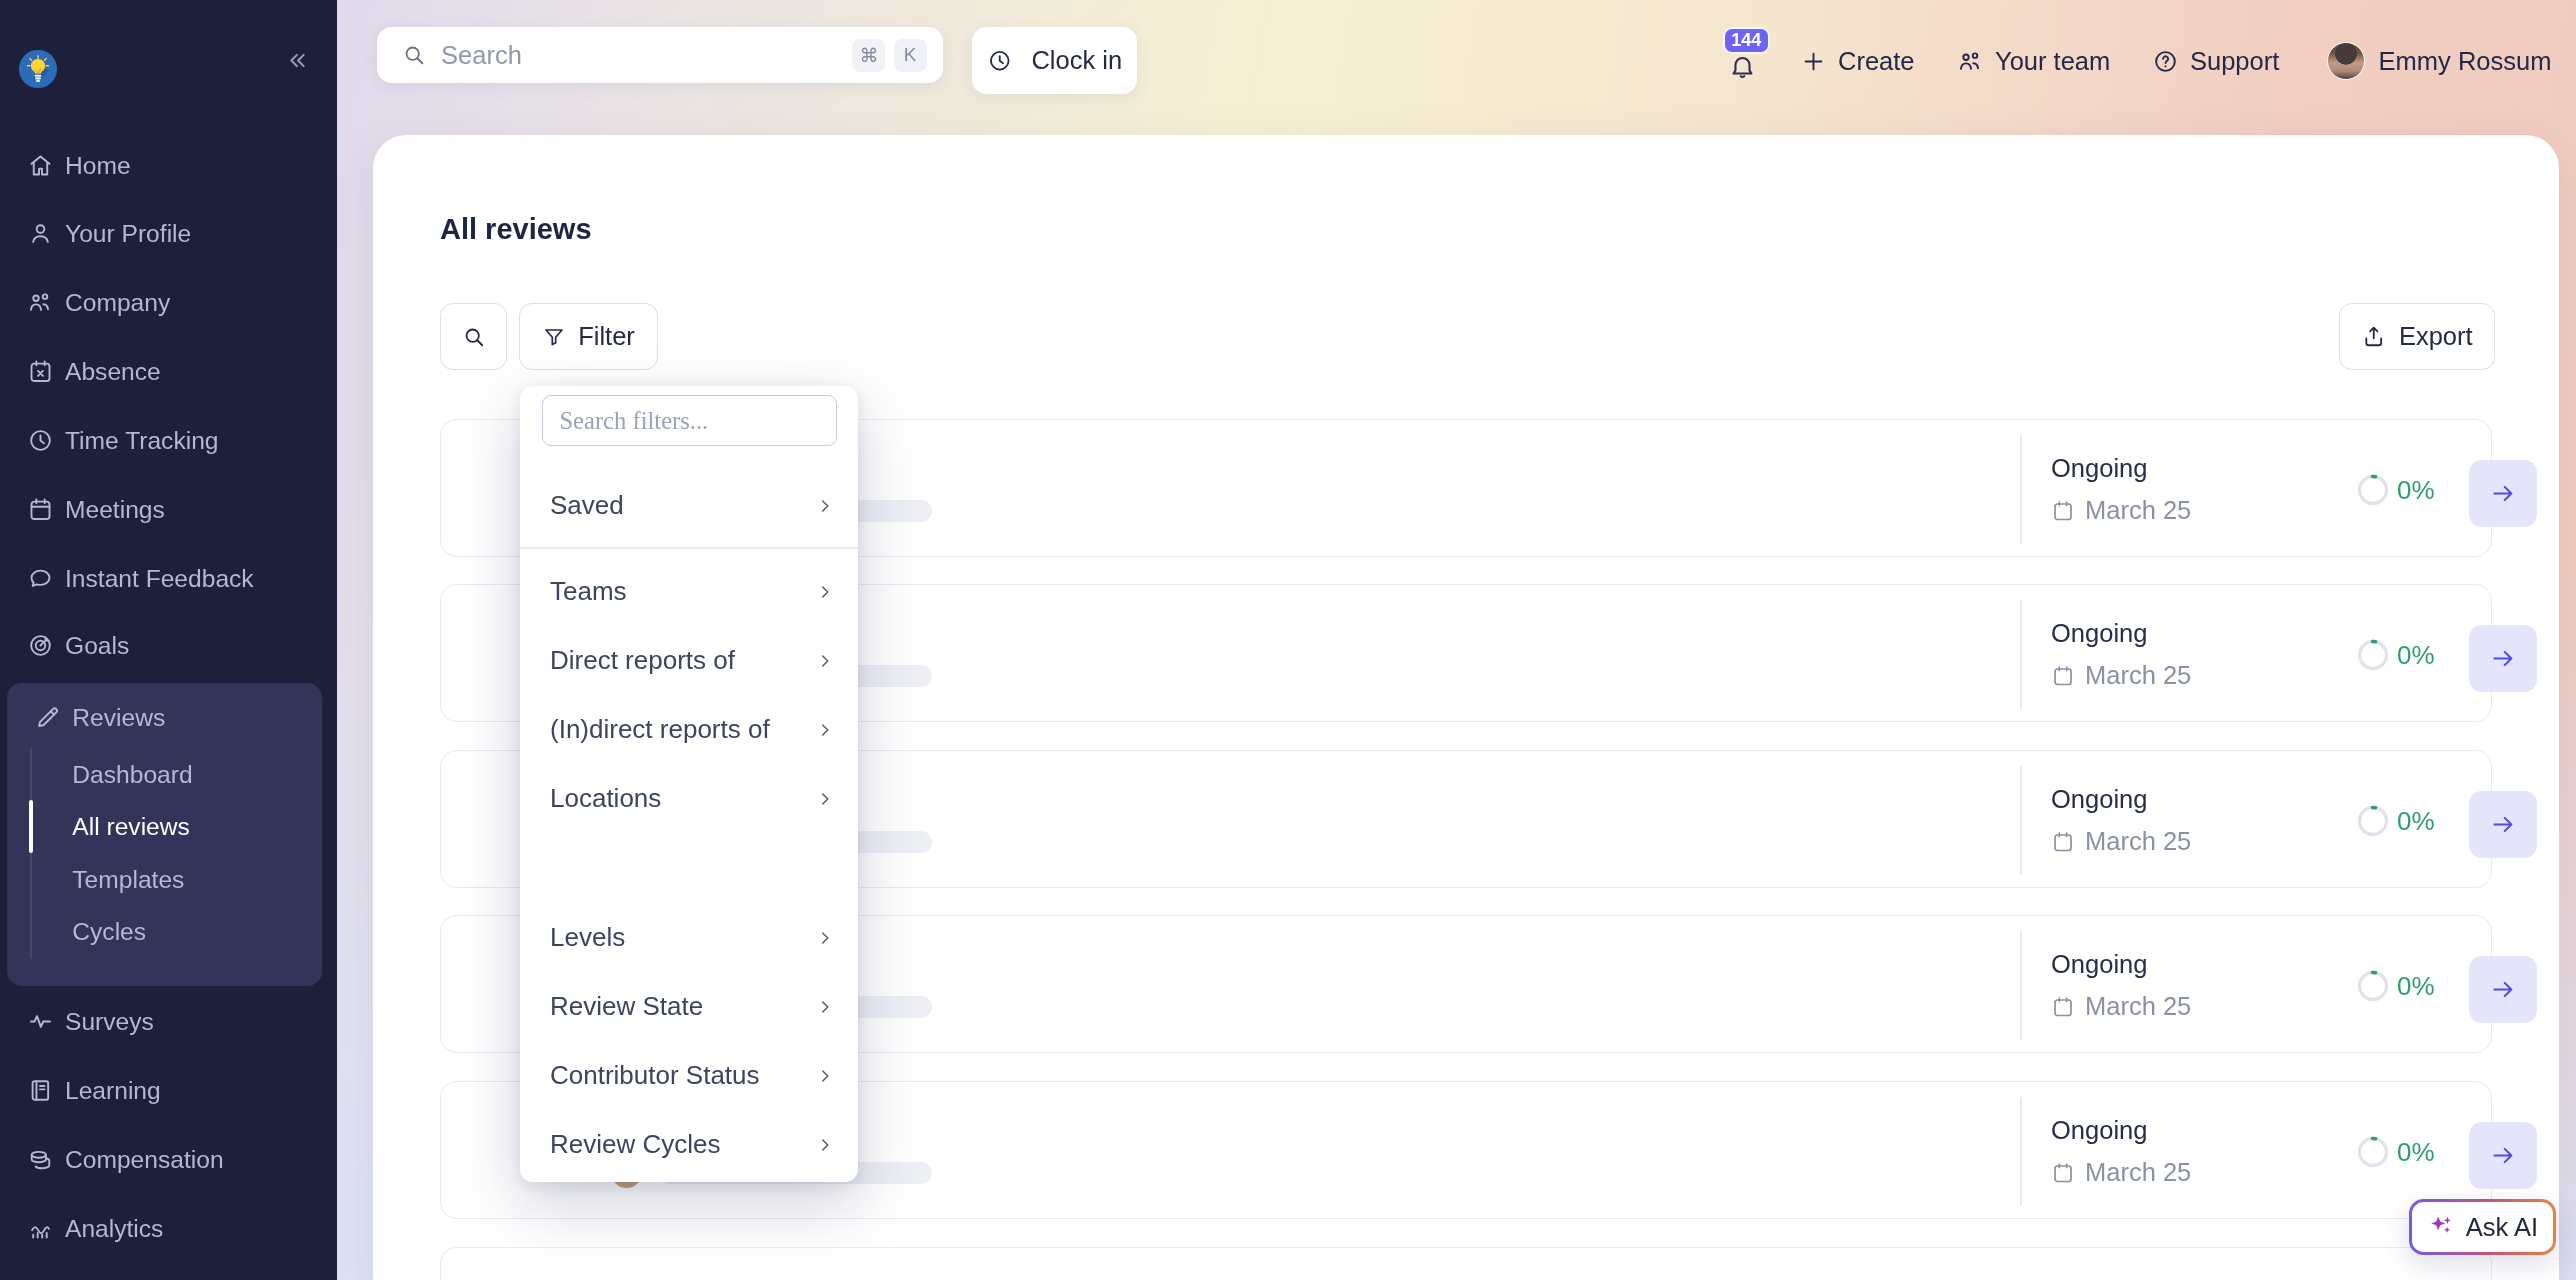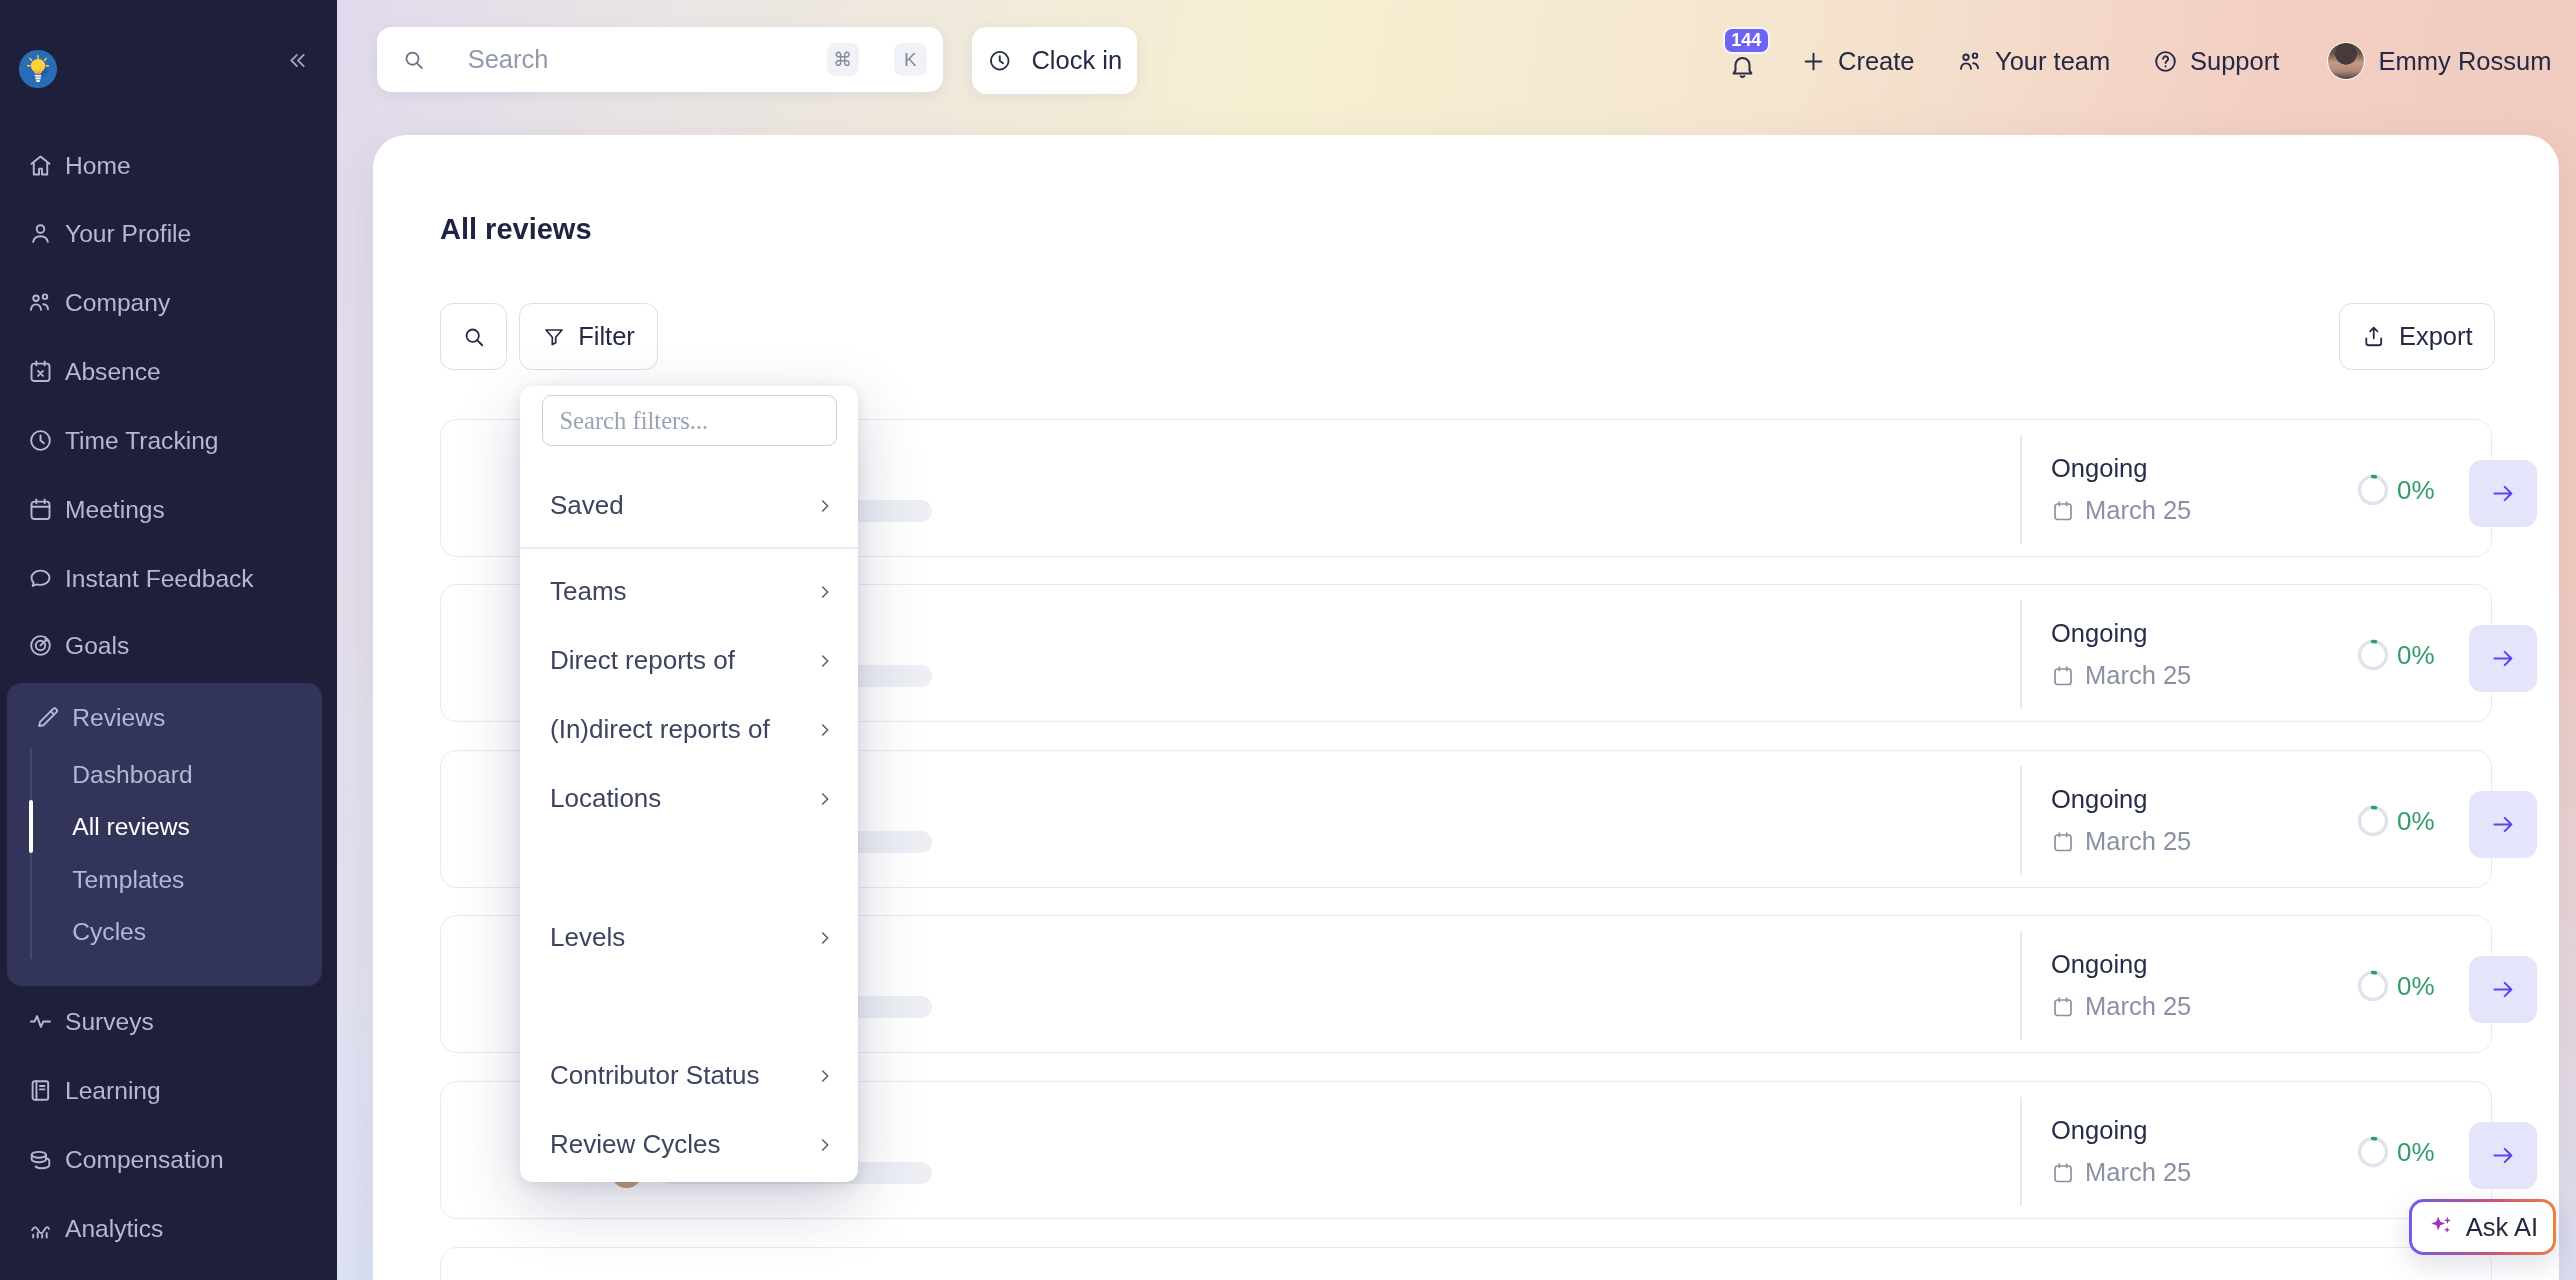--- a/index.html
+++ b/index.html
@@ -29,21 +29,21 @@
   .nav-item .nico{position:absolute;left:27px;width:27px;height:27px;}
   .nav-item .nlabel{position:absolute;left:65px;white-space:nowrap;}
   .reviews-block{position:absolute;left:7.3px;top:683px;width:315px;height:303px;background:var(--sidebar-active-bg);border-radius:14.6px;}
   .reviews-block .nav-item{width:315px;left:0;}
   .sub-item{position:absolute;left:65px;height:53px;display:flex;align-items:center;color:var(--sidebar-text);font-size:24.6px;cursor:pointer;white-space:nowrap;}
   .sub-item.active{color:#ffffff;}
   .guide-line{position:absolute;left:23px;top:65px;width:1.8px;height:211px;background:#45476b;}
   .guide-active{position:absolute;left:22px;top:117px;width:3.6px;height:53px;background:#ffffff;border-radius:2.7px;}
 
   
-  .searchbar{position:absolute;left:377px;top:27px;width:566px;height:65px;background:#fff;border-radius:14.6px;display:flex;align-items:center;box-shadow:0 3.6px 14.6px rgba(90,90,150,.10);z-index:5;gap:27px;}
+  .searchbar{position:absolute;left:377px;top:27px;width:566px;height:56px;background:#fff;border-radius:14.6px;display:flex;align-items:center;box-shadow:0 3.6px 14.6px rgba(90,90,150,.10);z-index:5;}
   .searchbar .sico{margin-left:24px;color:#6a7087;}
   .searchbar input{flex:1;border:none;outline:none;font-size:25.5px;margin-left:14.6px;color:var(--text-dark);background:transparent;font-family:inherit;}
   .searchbar input::placeholder{color:#9298ad;}
   .keycap{width:33px;height:33px;background:#f1f2f7;border-radius:8.2px;color:#858b9e;font-size:19px;display:flex;align-items:center;justify-content:center;margin-right:8.2px;}
   .keycap.last{margin-right:16.4px;}
   .clockin{position:absolute;left:972px;top:27px;width:165px;height:67px;background:#fff;border-radius:14.6px;display:flex;align-items:center;justify-content:center;gap:19px;font-size:25.5px;color:var(--text-dark);box-shadow:0 3.6px 14.6px rgba(90,90,150,.10);cursor:pointer;z-index:5;}
   .bellwrap{position:absolute;left:1722px;top:27px;width:64px;height:67px;cursor:pointer;z-index:5;}
   .bellwrap .bico{position:absolute;left:5.5px;top:24.6px;color:#2a2f4c;}
   .bellbadge{position:absolute;left:0.9px;top:0px;min-width:45px;height:27px;background:var(--badge);border:2.7px solid rgba(255,253,245,.95);border-radius:9px;color:#fff;font-size:18px;font-weight:bold;display:flex;align-items:center;justify-content:center;padding:0 6.4px;z-index:6;}
   .tb-cluster{position:absolute;top:42px;height:38px;display:flex;align-items:center;gap:11px;font-size:25.5px;color:var(--text-dark);cursor:pointer;z-index:5;white-space:nowrap;}
@@ -472,20 +472,26 @@
       <svg class="ico fchev" width="22" height="22" viewBox="0 0 24 24">
           <path d="m9.5 6.5 5.5 5.5-5.5 5.5"></path>
         </svg>
     </div>
     <div class="fitem" style="top:517px">
       <span class="flabel">Levels</span>
       <svg class="ico fchev" width="22" height="22" viewBox="0 0 24 24">
           <path d="m9.5 6.5 5.5 5.5-5.5 5.5"></path>
         </svg>
     </div>
+    <div class="fitem" style="top:586px">
+      <span class="flabel">Review State</span>
+      <svg class="ico fchev" width="22" height="22" viewBox="0 0 24 24">
+          <path d="m9.5 6.5 5.5 5.5-5.5 5.5"></path>
+        </svg>
+    </div>
     <div class="fitem" style="top:655px">
       <span class="flabel">Contributor Status</span>
       <svg class="ico fchev" width="22" height="22" viewBox="0 0 24 24">
           <path d="m9.5 6.5 5.5 5.5-5.5 5.5"></path>
         </svg>
     </div>
     <div class="fitem" style="top:724px">
       <span class="flabel">Review Cycles</span>
       <svg class="ico fchev" width="22" height="22" viewBox="0 0 24 24">
           <path d="m9.5 6.5 5.5 5.5-5.5 5.5"></path>

